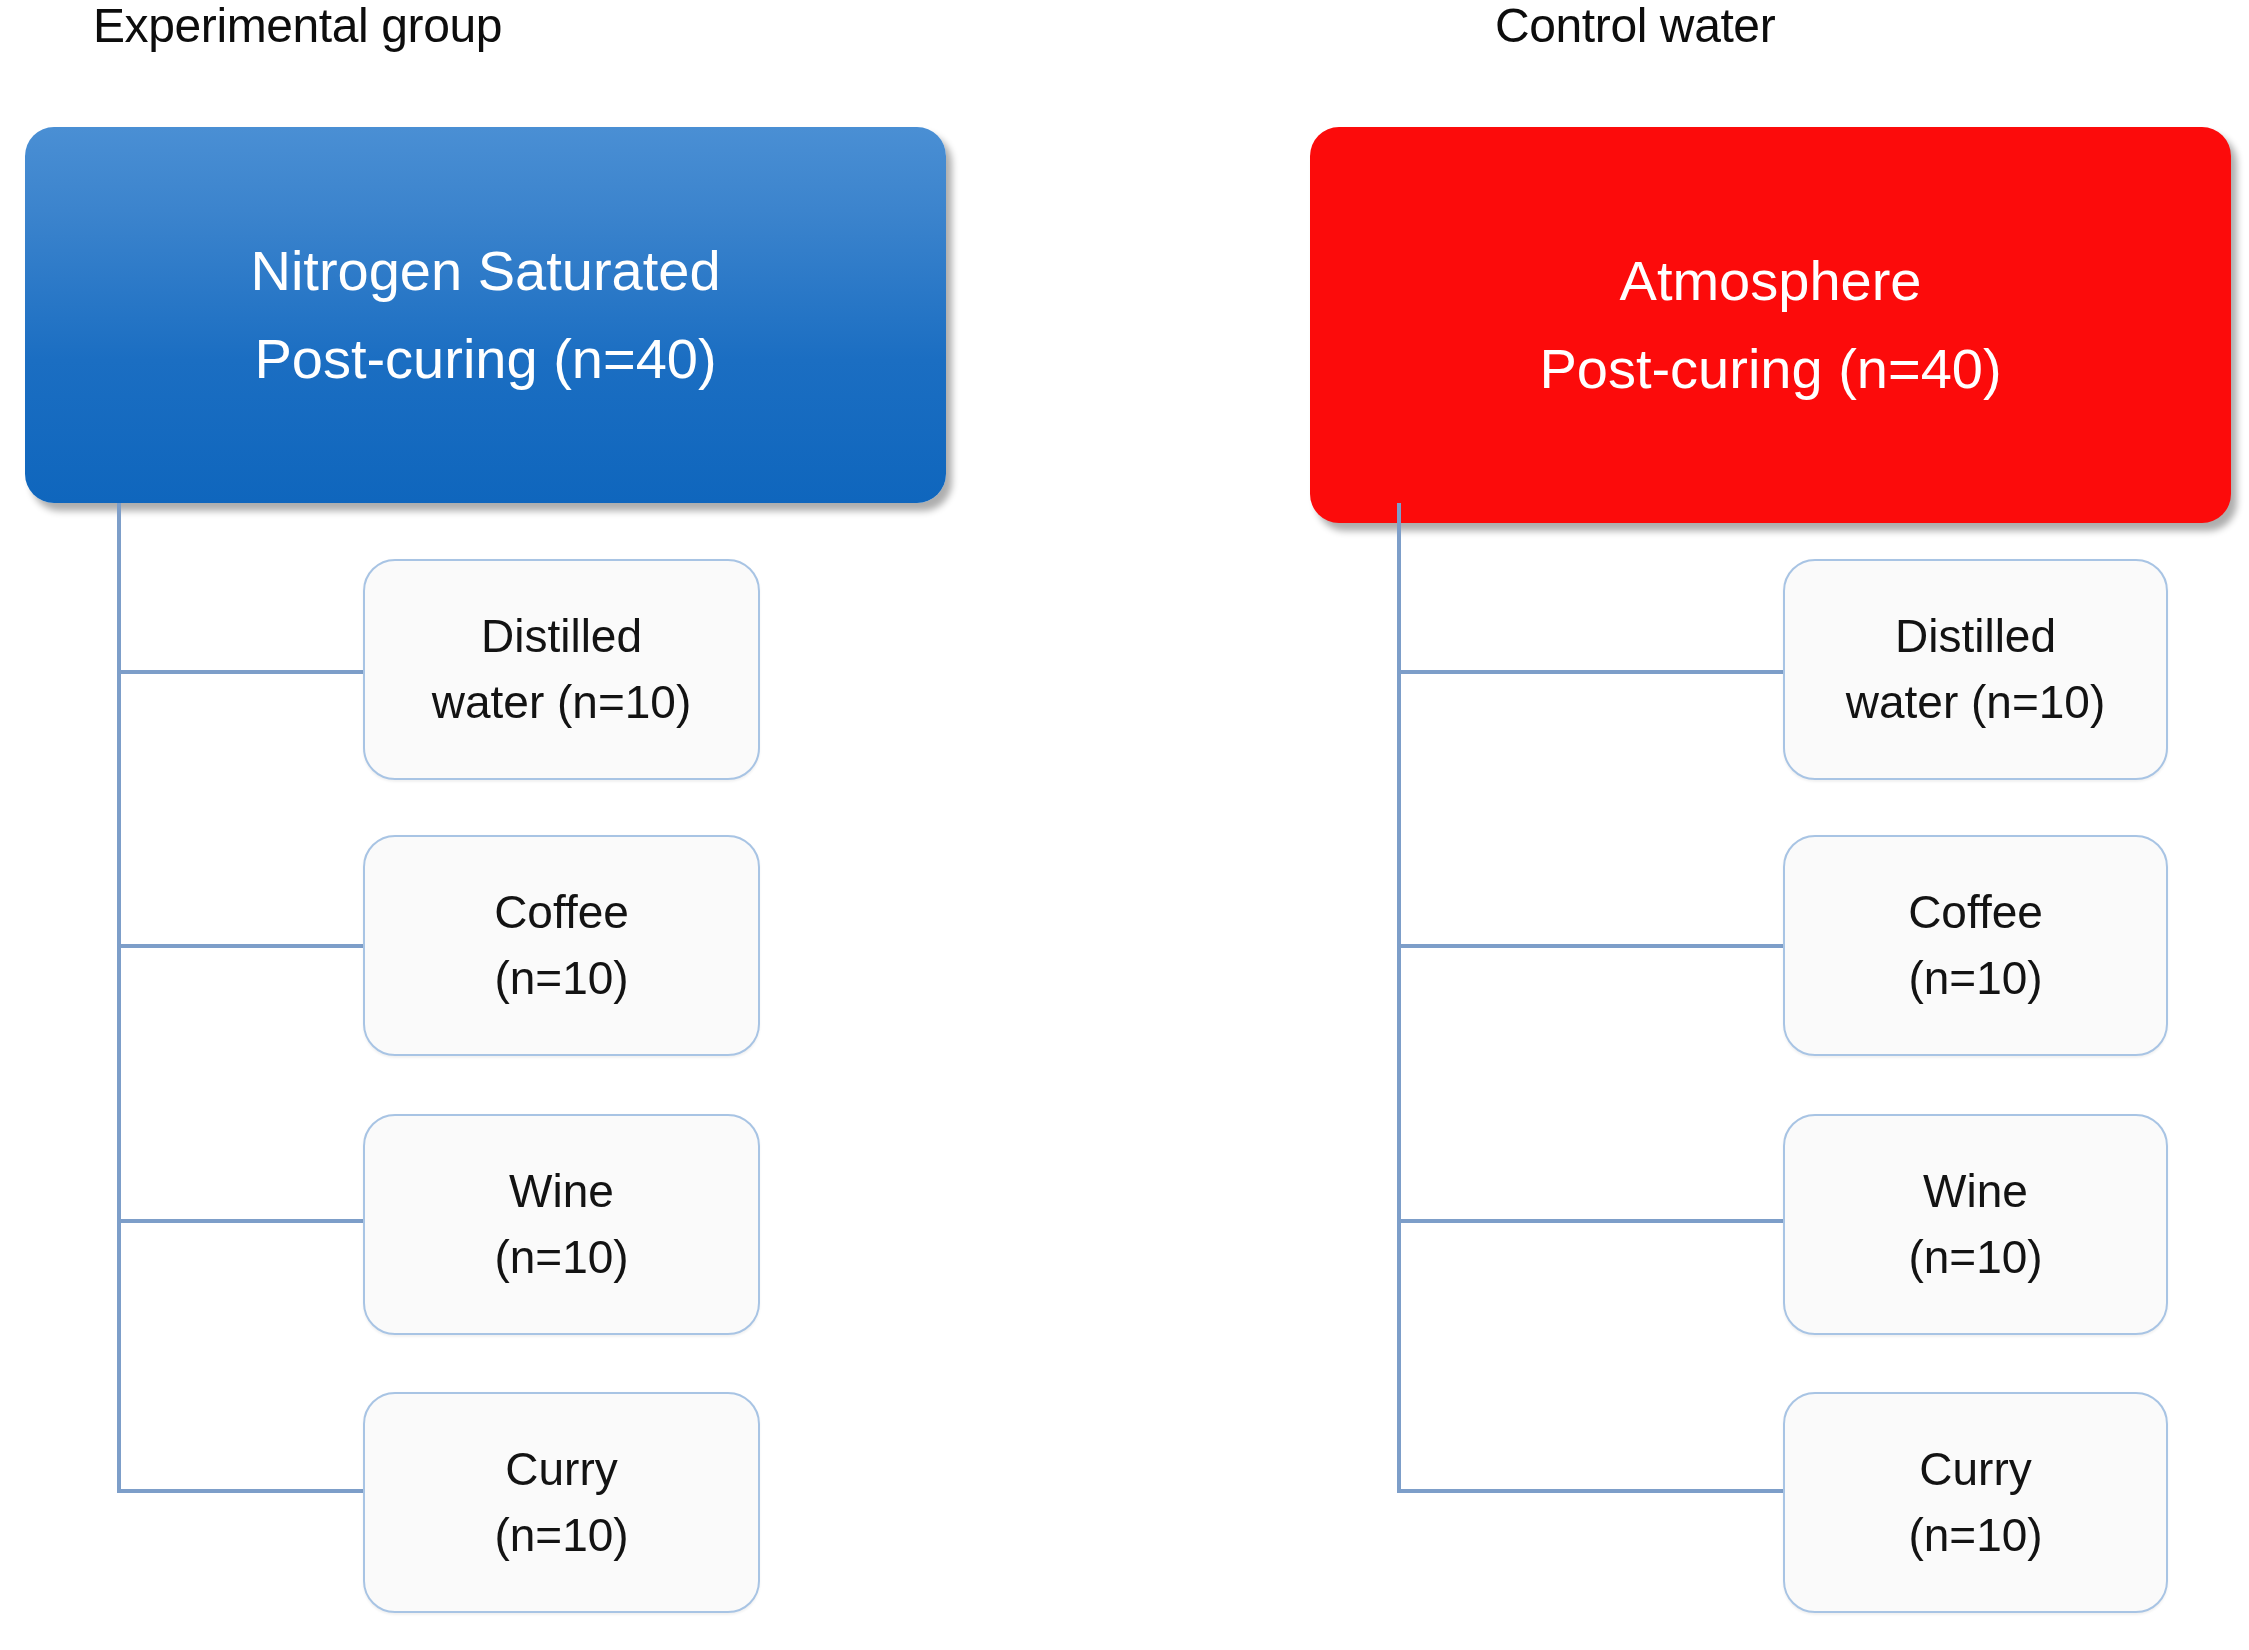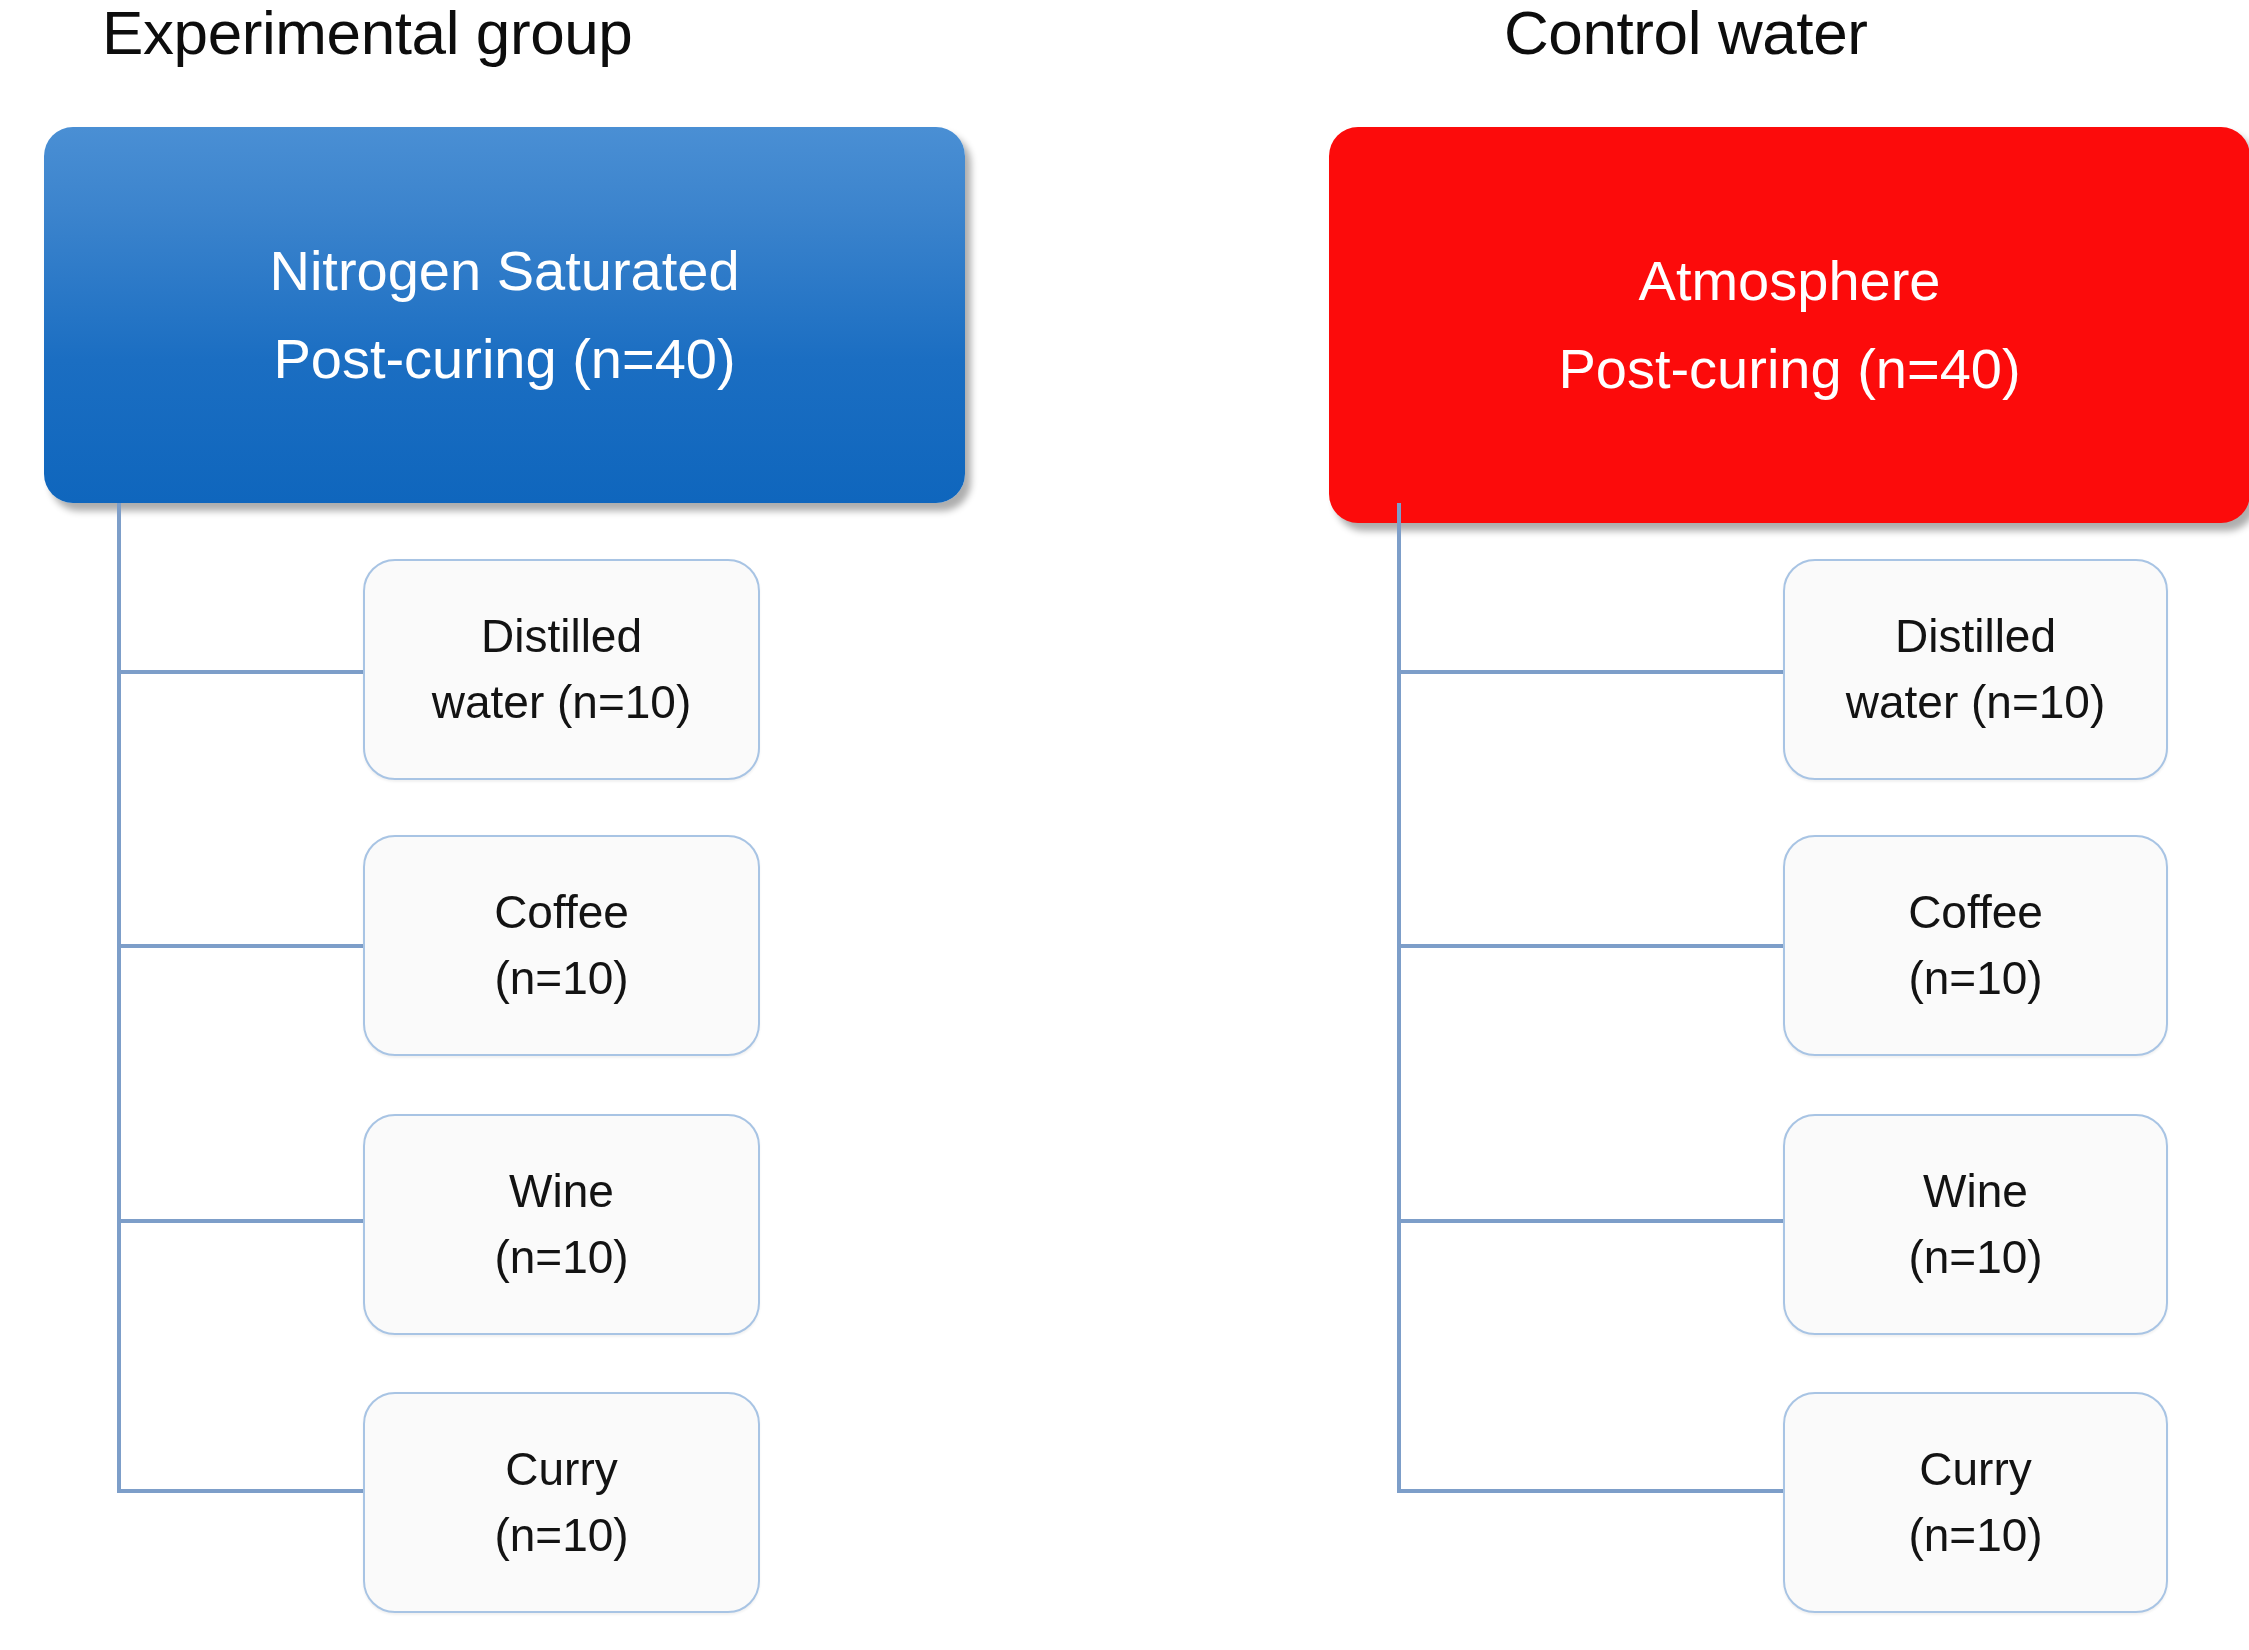--- a/index.html
+++ b/index.html
@@ -16,47 +16,45 @@
   #flowchart {
     position: relative;
     width: 2250px;
     height: 1651px;
     background: #ffffff;
   }
 
   
   .group-title {
     position: absolute;
-    font-size: 62px;
+    font-size: 48px;
     line-height: 1.0;
     color: #0d0d0d;
     font-weight: 400;
     white-space: nowrap;
     letter-spacing: -0.4px;
-    margin-left: 9px;
   }
   #title-experimental { left: 93px; top: 1.7px; }
   #title-control      { left: 1495px; top: 1.7px; }
 
   
   .root-box {
     position: absolute;
     border-radius: 29px;
     box-sizing: border-box;
     display: flex;
     flex-direction: column;
     align-items: center;
     justify-content: center;
     text-align: center;
     color: #ffffff;
     font-size: 56px;
     line-height: 1.58;
     box-shadow: 6px 7.6px 7.6px rgba(0,0,0,0.32);
     padding: 0 13.5px;
-    margin-left: 19px;
   }
   #root-experimental {
     left: 25px;
     top: 127px;
     width: 921px;
     height: 376px;
     background: linear-gradient(180deg, #4a8fd4 0%, #3c84cd 22%, #1b6ec2 62%, #0f66bd 100%);
   }
   #root-control {
     left: 1310px;

